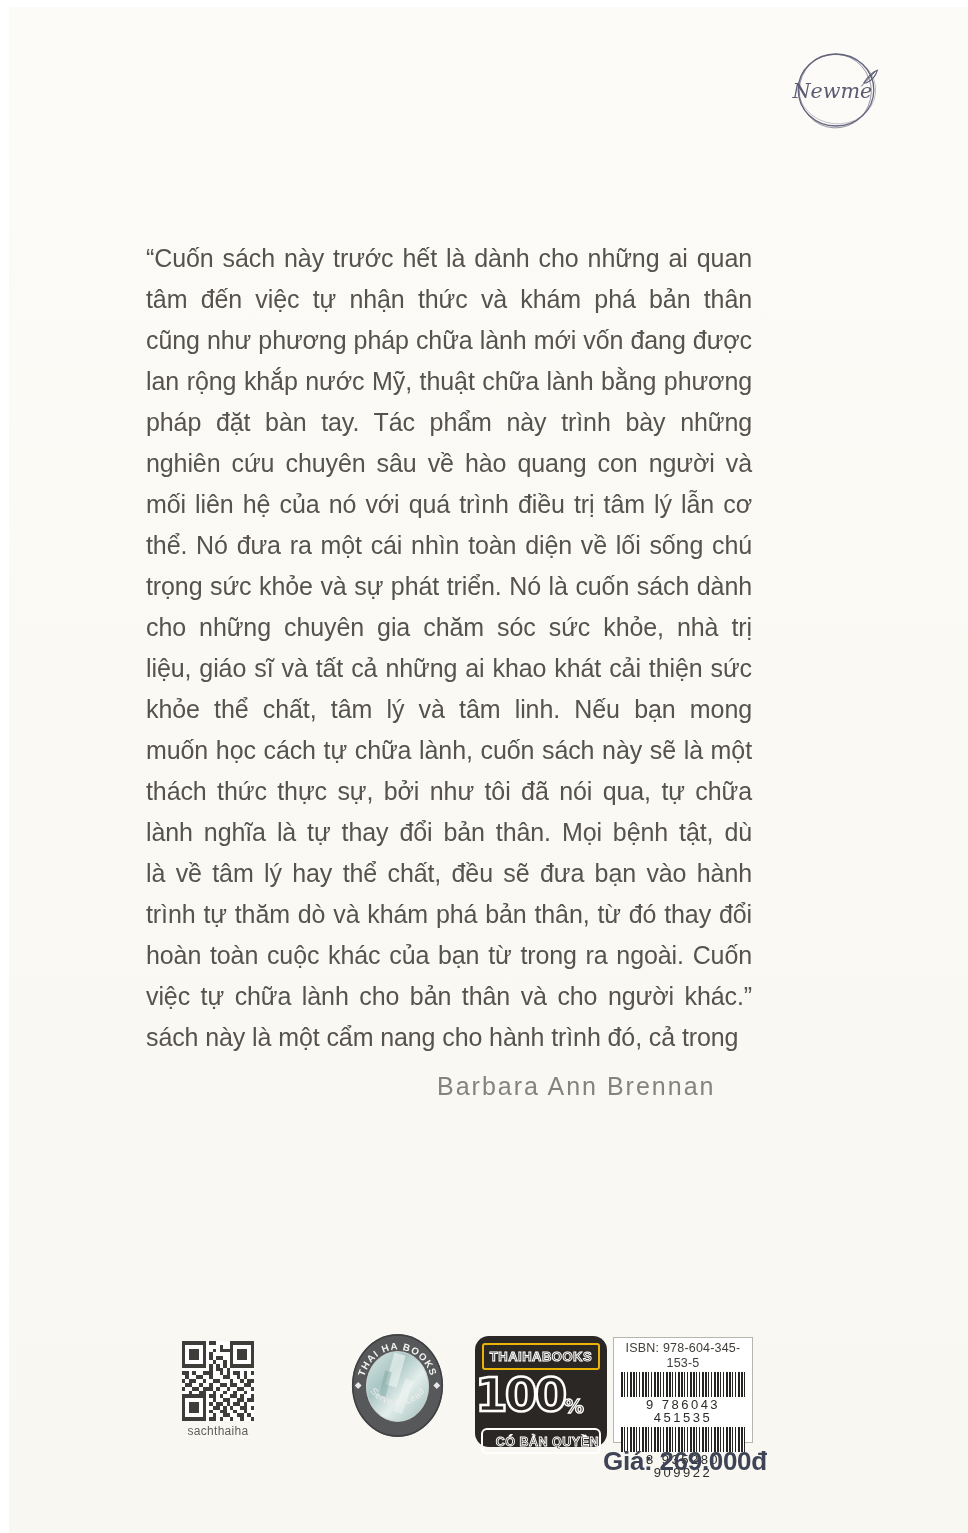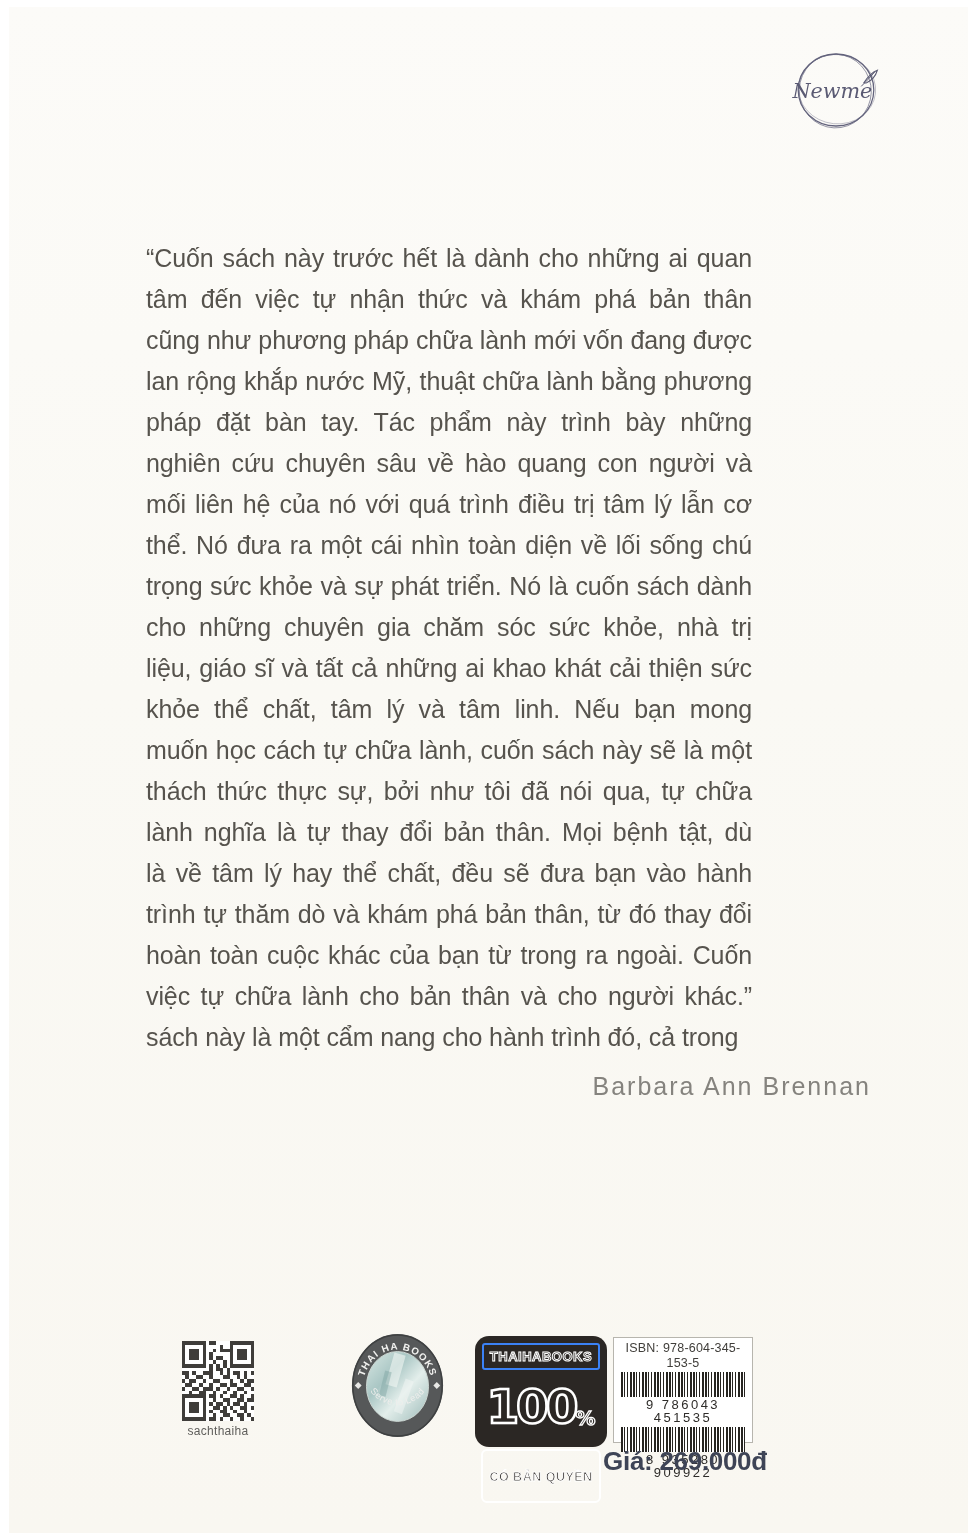--- a/index.html
+++ b/index.html
@@ -19,58 +19,58 @@
     position:absolute;left:146px;top:238px;width:606px;
     font-size:25px;color:#56534d;letter-spacing:-0.1px;
   }
   .q-line{
     line-height:41px;height:41px;white-space:normal;
     text-align:justify;text-align-last:justify;
   }
   .q-line:last-child{text-align-last:left;}
 
   .attribution{
-    position:absolute;left:471px;top:1072px;width:400px;
-    text-align:right;font-size:25px;letter-spacing:2px;color:#85837e;
+    position:absolute;left:437px;top:1072px;width:400px;
+    text-align:left;font-size:25px;letter-spacing:2px;color:#85837e;
   }
 
   
   .qr{position:absolute;left:182px;top:1341px;width:72px;height:80px;}
   .qr-caption{
     position:absolute;left:168px;top:1424px;width:100px;text-align:center;
     font-size:12px;color:#5f5e5b;letter-spacing:0.3px;
   }
   .stamp{position:absolute;left:349px;top:1331px;width:97px;height:109px;}
 
   .badge{
     position:absolute;left:475px;top:1336px;width:132px;height:111px;
     background:#2b2724;border-radius:14px;box-sizing:border-box;
   }
   .badge-brand-box{
-    margin:7px 7px 0;border:2px solid #3b82f6;border-radius:3px;
+    margin:7px 7px 0;border:2px solid #eab308;border-radius:3px;
     padding:2px 0 3px;text-align:center;
   }
   .badge-brand{
     font-size:13px;font-weight:700;letter-spacing:0.5px;
     color:#2b2724;-webkit-text-stroke:1px #ffffff;
     font-family:"Liberation Sans",sans-serif;
   }
   .badge-100{
-    text-align:center;line-height:1;margin-top:13px;
+    text-align:left;line-height:1;margin-top:1px;
     font-size:47px;font-weight:800;letter-spacing:-3px;
     color:#2b2724;-webkit-text-stroke:2.5px #ffffff;
     font-family:"DejaVu Sans",sans-serif;
   }
   .badge-pct{
     font-size:20px;letter-spacing:0;-webkit-text-stroke:1.3px #ffffff;
     vertical-align:-2px;
   }
   .badge-label-box{
-    margin:19px 6px 0;border:2px solid #ffffff;border-radius:6px;
-    padding:16px 0;text-align:center;
+    margin:10px 6px 0;border:2px solid #ffffff;border-radius:6px;
+    padding:2px 0;text-align:right;
   }
   .badge-label{
     font-size:12.5px;font-weight:700;letter-spacing:0.5px;
     color:#2b2724;-webkit-text-stroke:0.9px #ffffff;
   }
 
   .barcode-box{
     position:absolute;left:613px;top:1337px;width:140px;height:106px;
     background:#ffffff;border:1px solid #b7b5ae;box-sizing:border-box;
     padding:3px 5px 0;

